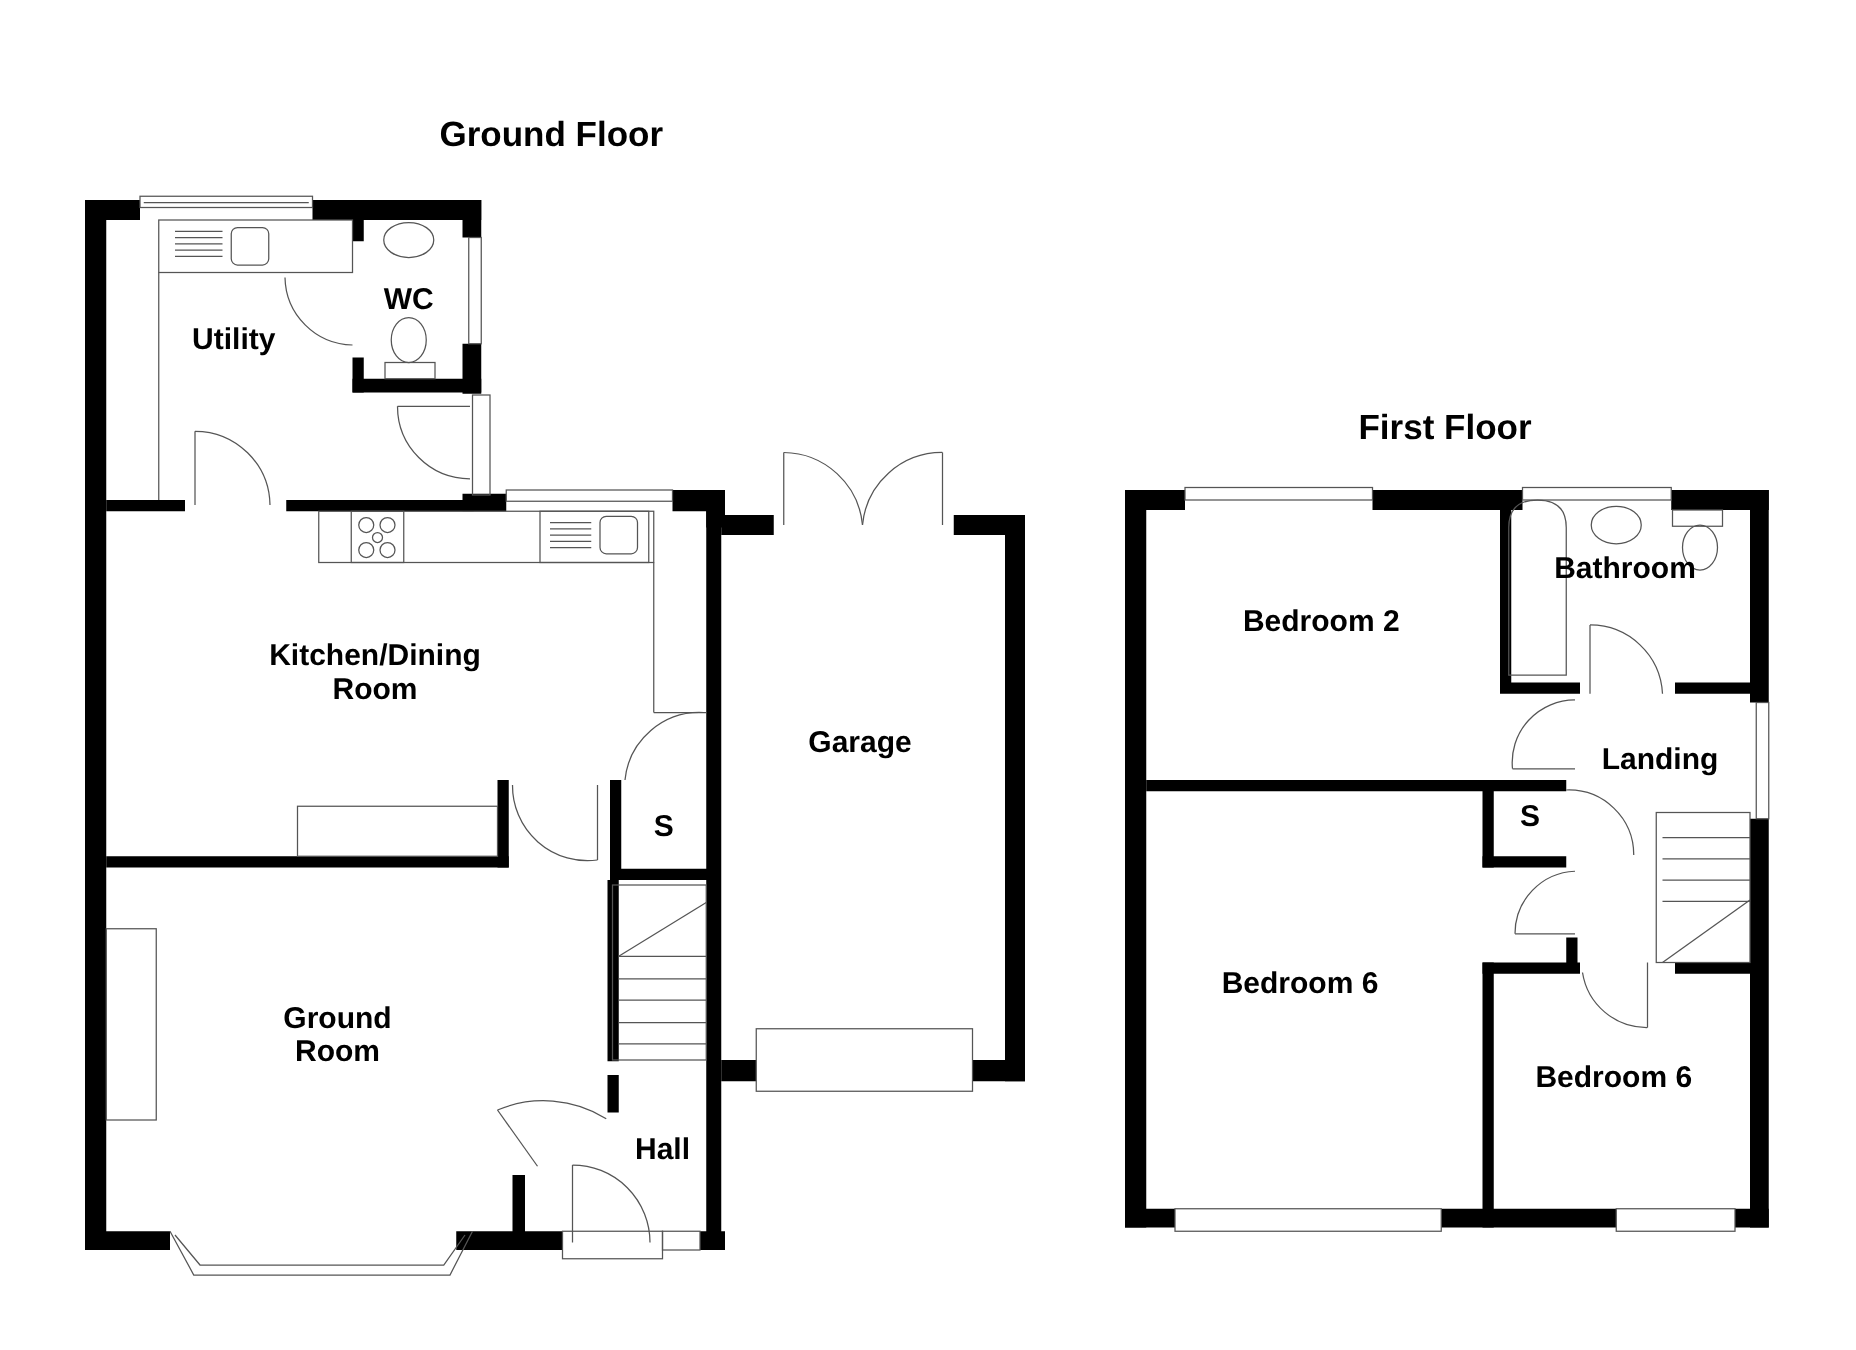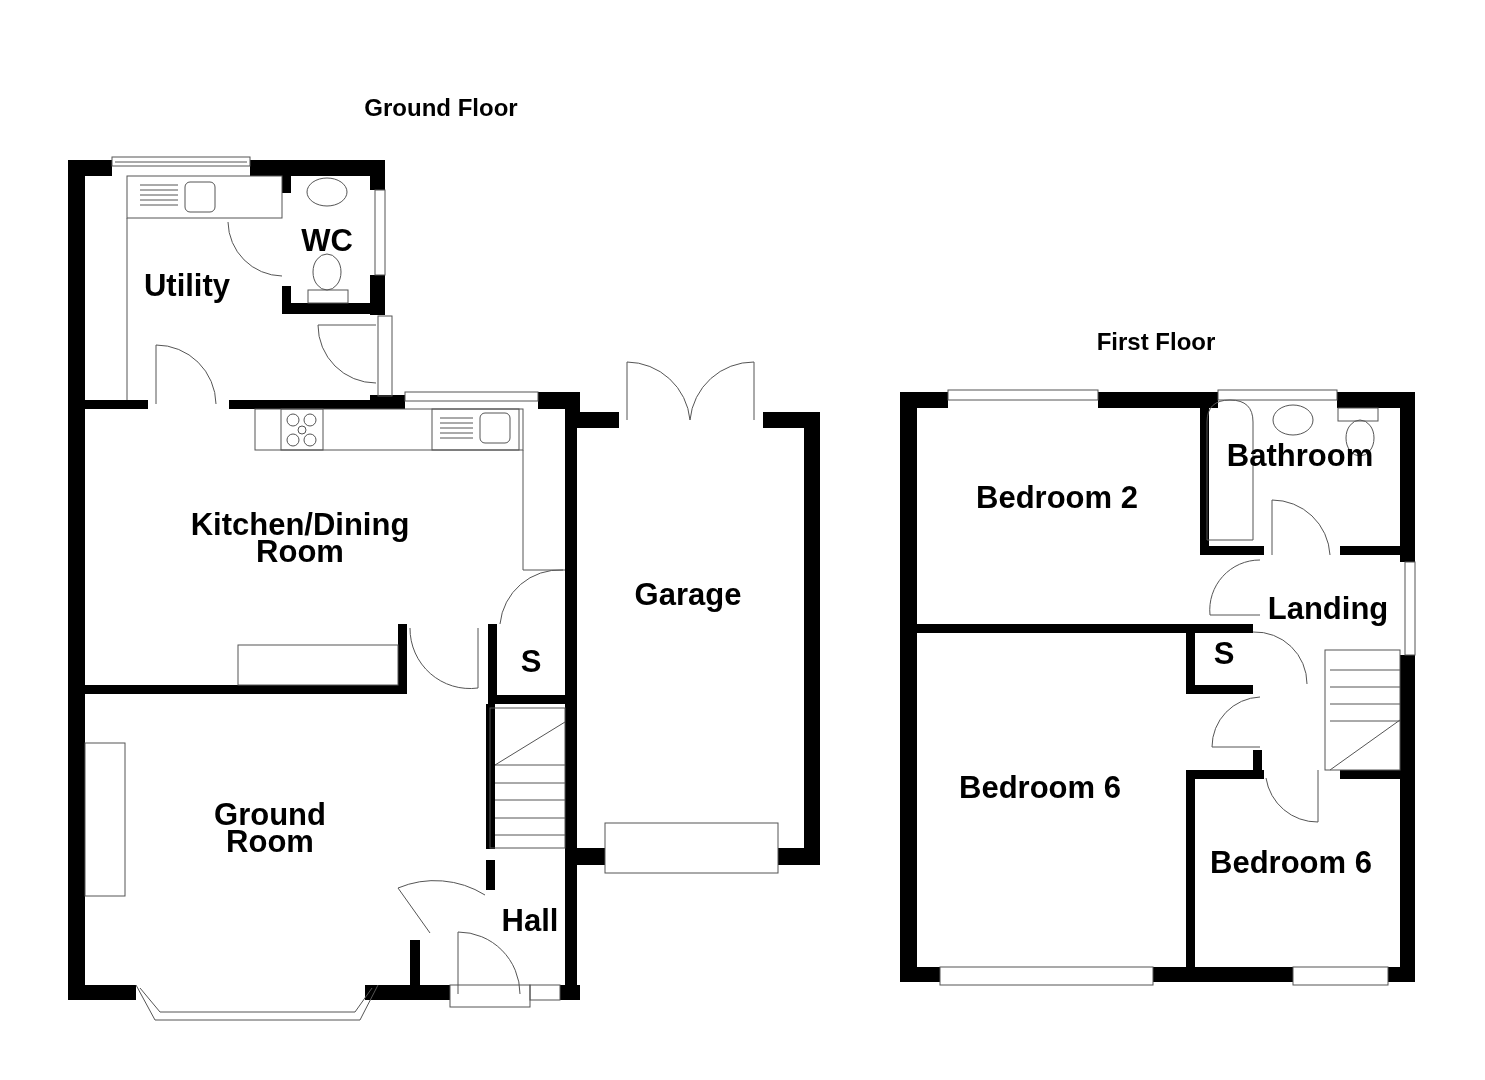--- a/index.html
+++ b/index.html
@@ -1,19 +1,19 @@
 <!DOCTYPE html>
 <html><head>
 <meta charset="utf-8">
 <style>
   html, body { margin: 0; padding: 0; background: #ffffff; }
   body { width: 1485px; height: 1080px; position: relative; overflow: hidden; }
   svg { position: absolute; left: 0; top: 0; }
-  .lbl { position: absolute; font-family: "Liberation Sans", sans-serif; font-weight: bold; color: #000; font-size: 31px; text-align: center; line-height: 27px; white-space: nowrap; transform: translate(-50%, -50%); }
-  .title { font-size: 24px; line-height: 32px; }
+  .lbl { position: absolute; font-family: "Liberation Sans", sans-serif; font-weight: bold; color: #000; font-size: 24px; text-align: center; line-height: 27px; white-space: nowrap; transform: translate(-50%, -50%); }
+  .title { font-size: 28px; line-height: 32px; }
 </style>
 </head>
 <body>
 
 <svg width="1485" height="1080" viewBox="0 0 1485 1080">
   <g fill="#000">
 
     <rect x="68" y="160" width="17" height="840"></rect>
 
     <rect x="68" y="160" width="44" height="16"></rect>
@@ -196,21 +196,21 @@
     <rect x="1325" y="650" width="75" height="120"></rect>
     <line x1="1330" y1="670" x2="1400" y2="670"></line>
       <line x1="1330" y1="687" x2="1400" y2="687"></line>
       <line x1="1330" y1="704" x2="1400" y2="704"></line>
       <line x1="1330" y1="721" x2="1400" y2="721"></line>
     <polyline points="1330,770 1400,720"></polyline>
   </g>
 </svg>
 
 <div class="lbl title" style="left:441px;top:108px;">Ground Floor</div>
-<div class="lbl" style="left:187px;top:285px;">Utility</div>
+<div class="lbl" style="left:187px;top:272px;">Utility</div>
 <div class="lbl" style="left:327px;top:240px;">WC</div>
 <div class="lbl" style="left:300px;top:538px;">
   <div>Kitchen/Dining</div>
   <div>Room</div>
 </div>
 <div class="lbl" style="left:531px;top:661px;">S</div>
 <div class="lbl" style="left:688px;top:594px;">Garage</div>
 <div class="lbl" style="left:270px;top:828px;">
   <div>Ground</div>
   <div>Room</div>

